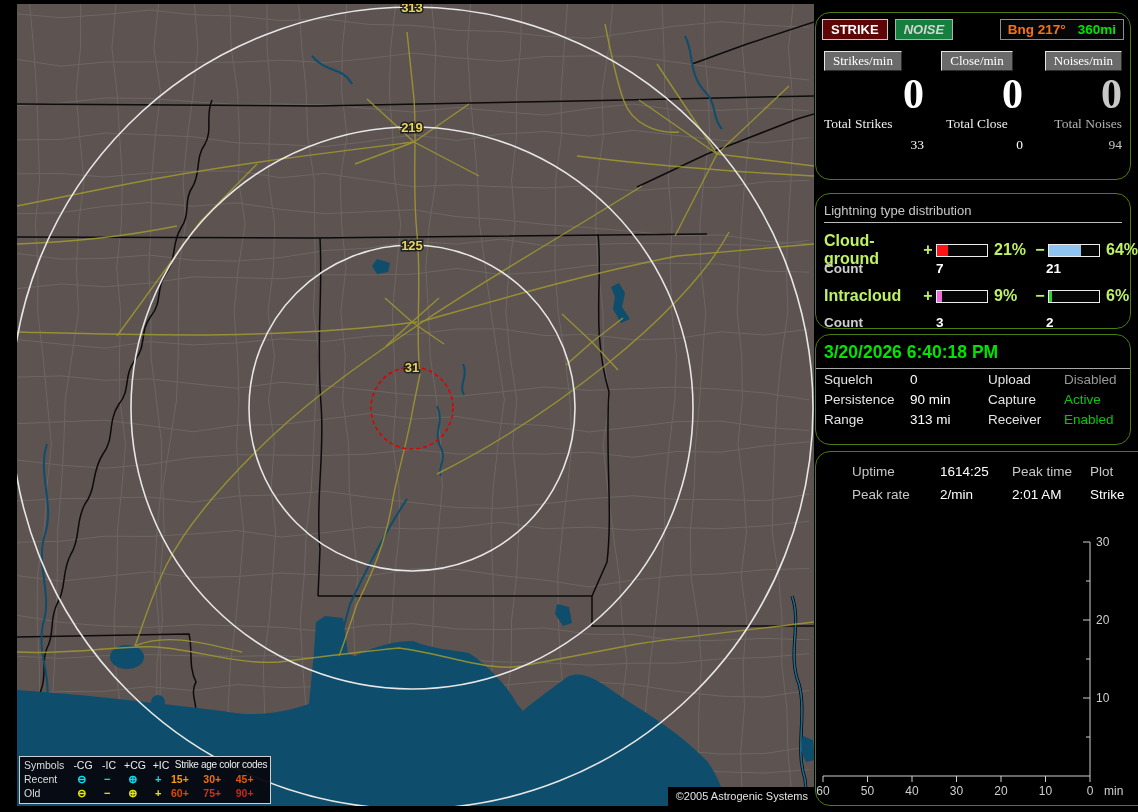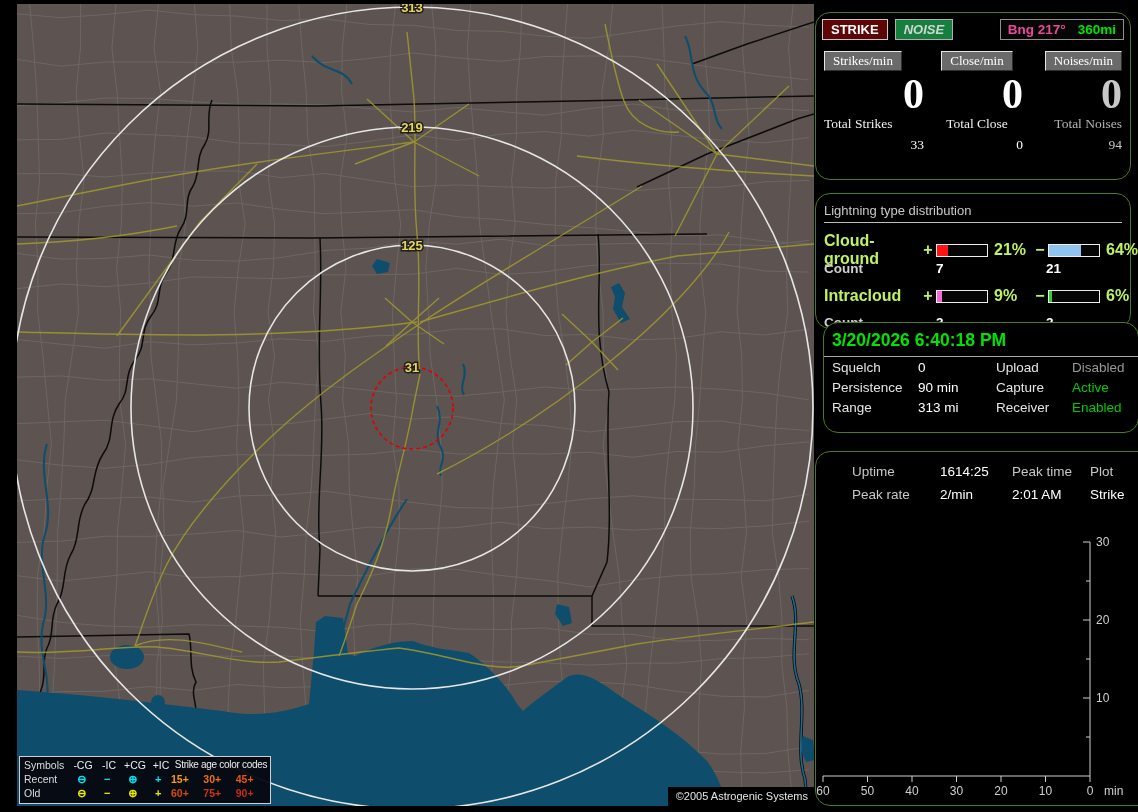--- a/index.html
+++ b/index.html
@@ -24,30 +24,30 @@
 
   .map-copyright{position:absolute;right:0;bottom:0;background:#000;color:#e4e4e4;
     font-size:11px;padding:3px 6px 4px 8px;}
 
   
   .side-panel{position:absolute;left:815px;top:0;width:316px;height:812px;}
   .panel-box{position:absolute;left:0;width:314px;background:#000;border:1px solid #4d7c0f;
     border-radius:15px;box-sizing:content-box;}
   .box1{top:12px;height:166px;}
   .box2{top:193px;height:134px;}
-  .box3{top:322px;height:109px;margin-left:8px;}
+  .box3{top:334px;height:109px;}
   .box4{top:451px;height:353px;padding-left:28px;}
 
   .tb{display:flex;align-items:center;margin:6px 6px 0 6px;gap:7px;}
   .btn{height:21px;line-height:19px;padding:0 8px;font-weight:bold;font-size:13px;box-sizing:border-box;cursor:default;}
   .btn-strike{background:#5e0505;color:#fff;border:1px solid #c8c8c8;}
   .btn-noise{background:#15803d;color:#d4d4d4;border:1px solid #b0b0b0;font-style:italic;}
   .bng{margin-left:auto;display:flex;gap:12px;align-items:center;border:1px solid #8f8f8f;
     background:#060606;height:21px;padding:0 7px;font-size:13.5px;font-weight:bold;box-sizing:border-box;}
-  .bng-b{color:#ec4899;}
+  .bng-b{color:#f97316;}
   .bng-r{color:#00e400;}
 
   .cgrid{display:grid;grid-template-columns:100px 92px 1fr;padding:11px 8px 0 8px;column-gap:7px;font-family:Liberation Serif, serif;}
   .ccol{min-width:0;}
   .ccol.c2{text-align:center;}
   .ccol.c3{text-align:right;}
   .chip{display:inline-block;background:#6a6a6a;border:1px solid;border-color:#e6e6e6 #2f2f2f #2f2f2f #e6e6e6;
     color:#fff;font-size:13px;padding:1px 8px;}
   .cval{font-size:42px;font-weight:bold;color:#fff;text-align:right;line-height:44px;margin-top:1px;}
   .c3 .cval{color:#c8c8c8;}

